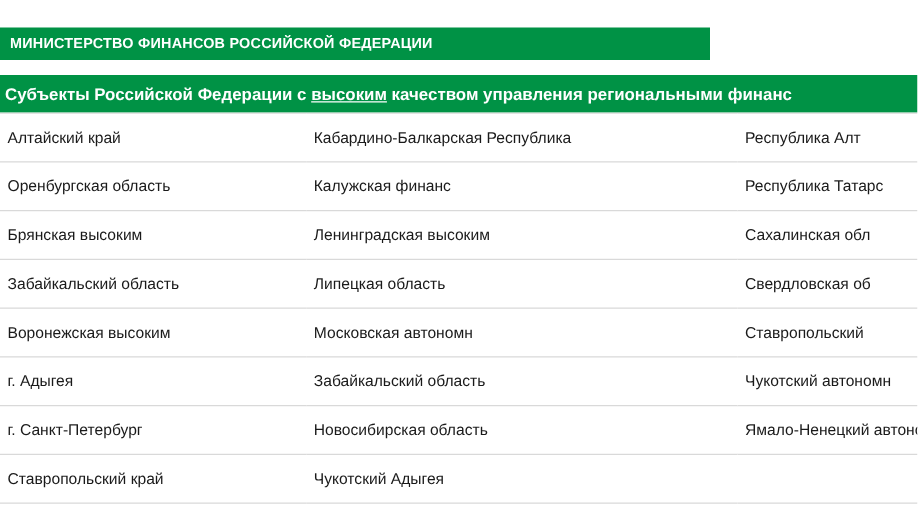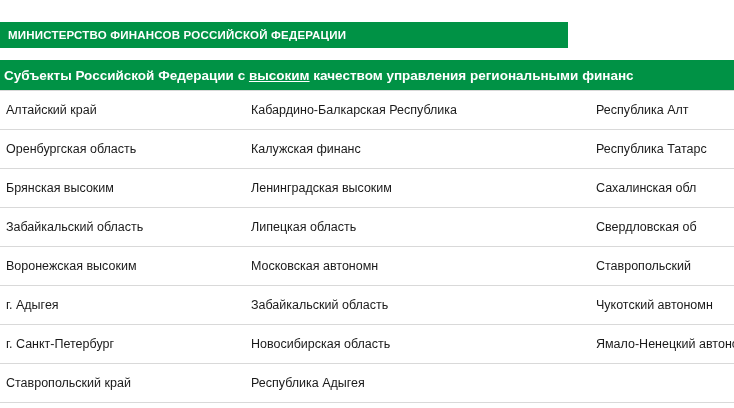--- a/index.html
+++ b/index.html
@@ -145,20 +145,20 @@
           <td>Забайкальский область</td>
           <td>Чукотский автономн</td>
         </tr>
         <tr>
           <td>г. Санкт-Петербург</td>
           <td>Новосибирская область</td>
           <td>Ямало-Ненецкий автоно</td>
         </tr>
         <tr>
           <td>Ставропольский край</td>
-          <td>Республика Адыгея</td>
+          <td>Чукотский Адыгея</td>
           <td></td>
         </tr>
       </tbody>
     </table>
   </div>
 
 </div>
 
 </body></html>

